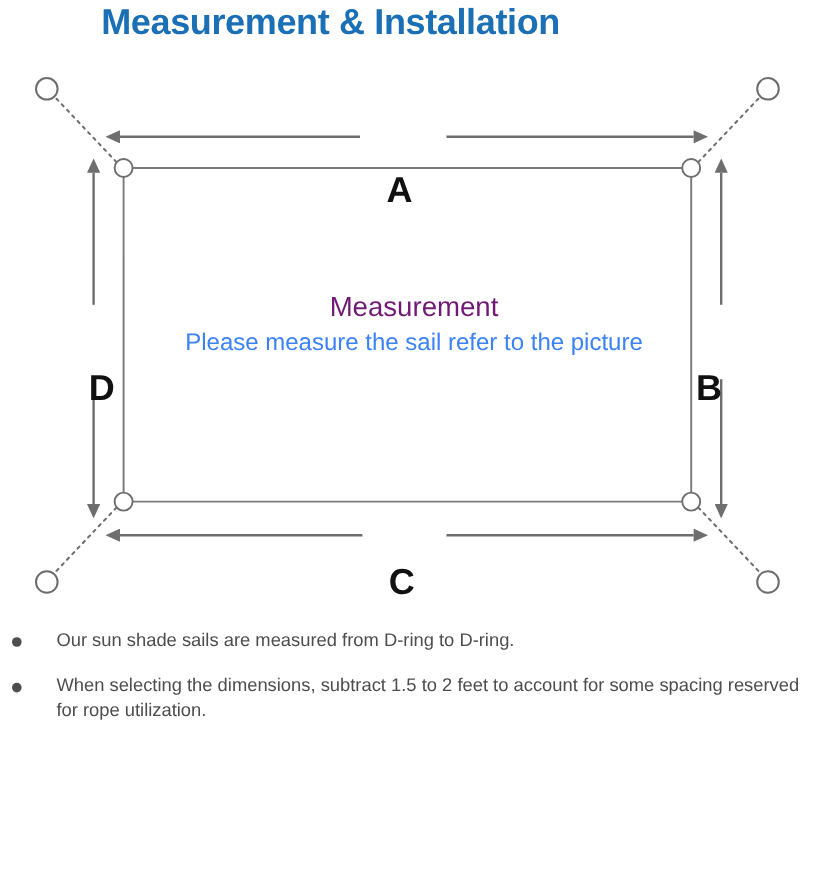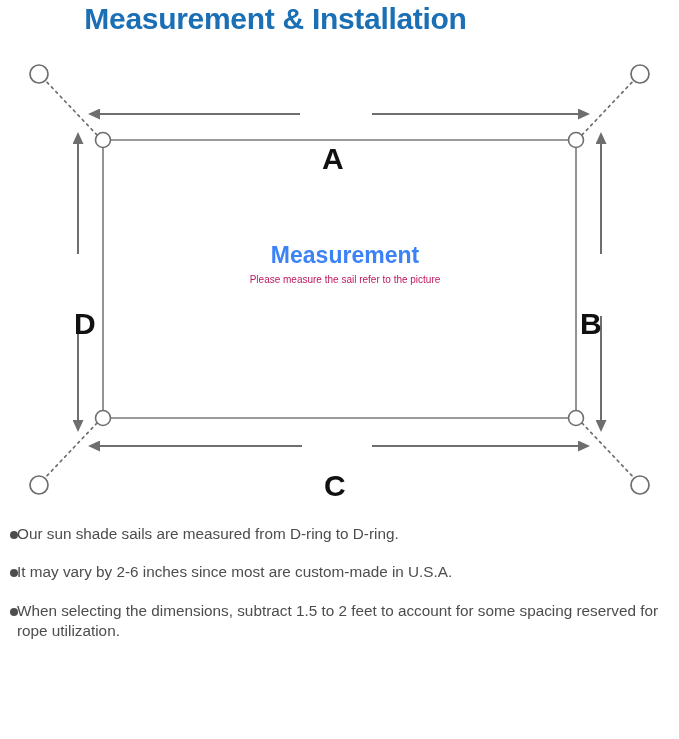--- a/index.html
+++ b/index.html
@@ -39,28 +39,28 @@
   #center-block {
     position: absolute;
     left: 110px;
     top: 195px;
     width: 470px;
     text-align: center;
     pointer-events: none;
   }
   #center-title {
     font-size: 23px;
-    font-weight: bold;
-    color: #3b82f6;
+    font-weight: normal;
+    color: #701a75;
     line-height: 1.1;
   }
   #center-sub {
     margin-top: 6px;
-    font-size: 10px;
-    color: #be185d;
+    font-size: 20px;
+    color: #3b82f6;
     line-height: 1.2;
   }
 
   .dim-label {
     position: absolute;
     font-family: "Liberation Sans", sans-serif;
     font-size: 30px;
     font-weight: bold;
     color: #111111;
     line-height: 1;
@@ -71,21 +71,21 @@
   #label-D { left: 74px;  top: 261px; }
 
   #bullets {
     position: absolute;
     left: 0;
     top: 524px;
     width: 679px;
   }
   .bullet-row {
     position: relative;
-    padding-left: 17px;
+    padding-left: 47px;
     margin-bottom: 18px;
     color: #4d4d4d;
     font-size: 15.3px;
     line-height: 1.34;
   }
   .bullet-row:last-child { margin-bottom: 0; }
   .bullet-dot {
     position: absolute;
     left: 10px;
     top: 7px;
@@ -156,19 +156,15 @@
   </div>
 </div>
 
 <div id="bullets">
   <div class="bullet-row">
     <span class="bullet-dot"></span>
     <span class="bullet-text">Our sun shade sails are measured from D-ring to D-ring.</span>
   </div>
   <div class="bullet-row">
     <span class="bullet-dot"></span>
-    <span class="bullet-text">It may vary by 2-6 inches since most are custom-made in U.S.A.</span>
-  </div>
-  <div class="bullet-row">
-    <span class="bullet-dot"></span>
     <span class="bullet-text">When selecting the dimensions, subtract 1.5 to 2 feet to account for some spacing reserved for rope utilization.</span>
   </div>
 </div>
 
 </body></html>

